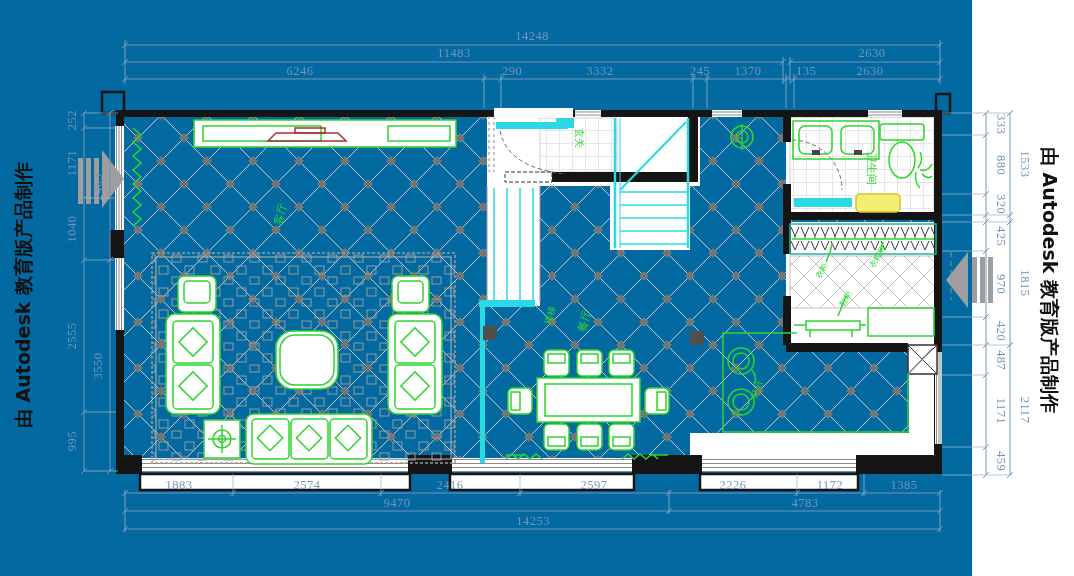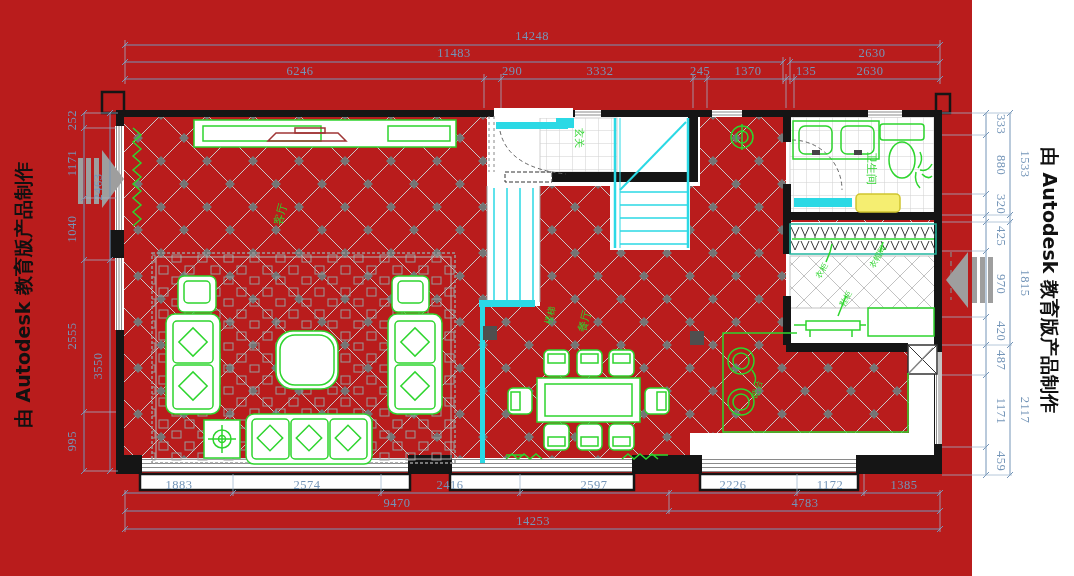--- a/index.html
+++ b/index.html
@@ -1,16 +1,16 @@
 <!DOCTYPE html>
 <html><head>
 <meta charset="utf-8">
 <style>
   html,body{margin:0;padding:0;background:#ffffff;width:1074px;height:576px;overflow:hidden;}
-  #stage{position:relative;width:972px;height:576px;background:#b91c1c;font-family:"Liberation Sans",sans-serif;}
+  #stage{position:relative;width:972px;height:576px;background:#0369a1;font-family:"Liberation Sans",sans-serif;}
   svg{position:absolute;left:0;top:0;}
   text{user-select:none;}
   .dim{font-family:"Liberation Serif",serif;font-size:12.5px;fill:#7495b8;letter-spacing:.5px;}
   .dimline{stroke:#7495b8;stroke-width:1;fill:none;}
   .ext{stroke:#9db5cd;stroke-width:.75;fill:none;}
   .wm{font-family:"DejaVu Sans",sans-serif;font-weight:bold;font-size:19px;fill:#111;}
   .lbl{font-family:"DejaVu Sans",sans-serif;fill:#2ed52e;}
   .grn{stroke:#2ed52e;fill:none;stroke-width:1.5;}
   .grnf{stroke:#2ed52e;fill:#ffffff;stroke-width:1.5;}
   .cyn{stroke:#2bd9e5;fill:none;}

